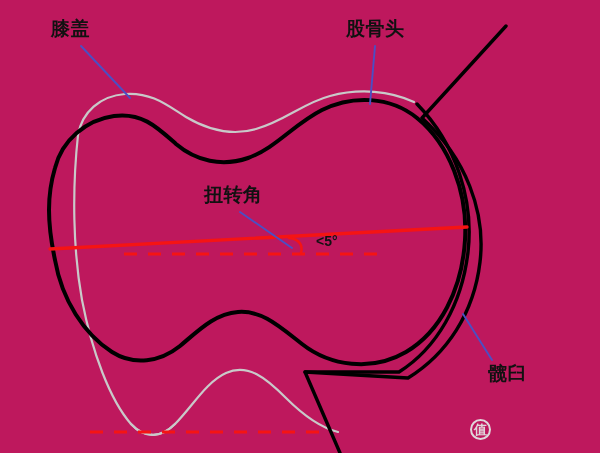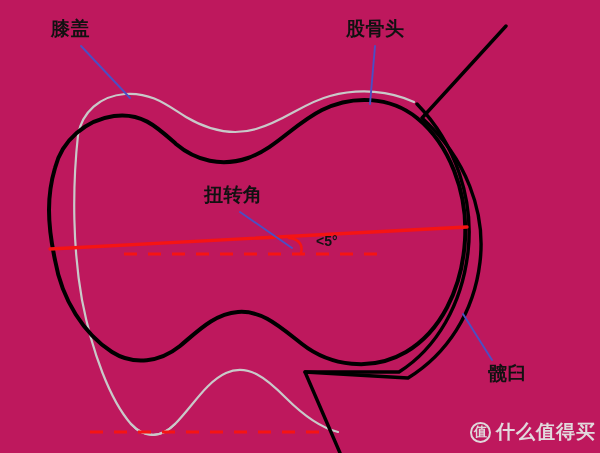--- a/index.html
+++ b/index.html
@@ -160,16 +160,15 @@
   <div class="lbl lbl-cn" id="lbl-femoral">股骨头</div>
 
   <div class="lbl lbl-cn" id="lbl-torsion">扭转角</div>
 
   <div class="lbl lbl-cn" id="lbl-acetab">髋臼</div>
 
   <div class="lbl lbl-angle" id="lbl-angle-val">&lt;5°</div>
 
   <div id="watermark">
     <div id="wm-logo">值</div>
-    <div id="wm-text">什么值得买</div>
   </div>
 
 </div>
 
 </body></html>

